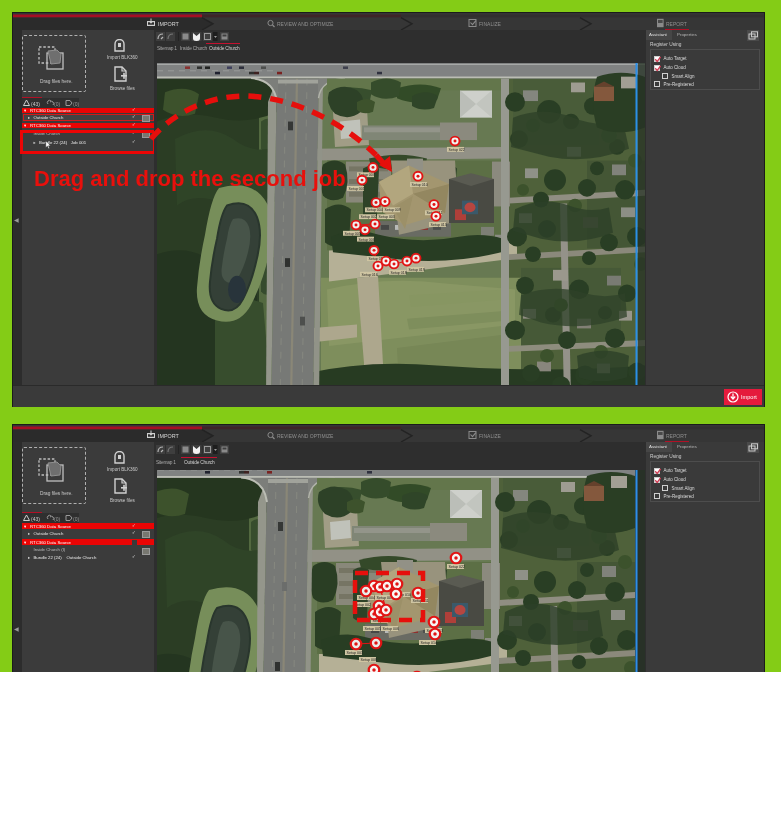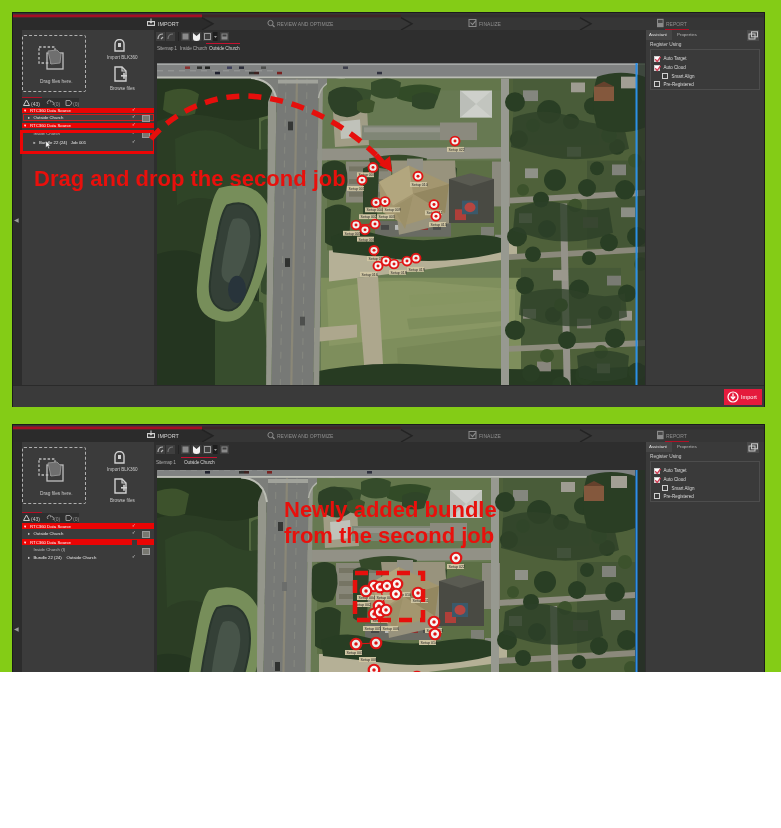--- a/index.html
+++ b/index.html
@@ -760,16 +760,15 @@
 
   <div class="abs" style="left:0;top:375px;width:751px;height:19px;background:#3a3a3a;border-top:1px solid #2a2a2a;"></div>
 
   <div class="abs" style="left:711px;top:377px;width:38px;height:16px;background:#e51a3c;"></div>
   <svg class="abs" style="left:714px;top:379px;" width="12" height="12" viewBox="0 0 12 12">
     <circle cx="6" cy="6" r="5" fill="none" stroke="#fff" stroke-width="1.2"></circle>
     <path d="M6,2.5 v5 M3.8,5.5 l2.2,2.6 l2.2,-2.6" stroke="#fff" stroke-width="1.2" fill="none"></path>
   </svg>
   <div class="txt" style="left:728px;top:382px;font-size:5.6px;color:#fff;">Import</div>
 
-  <div class="annot" style="left:271px;top:72px;font-size:22px;line-height:26px;">Newly added bundle<br>from the second job</div>
 </div>
 
 </div>
 
 </body></html>

